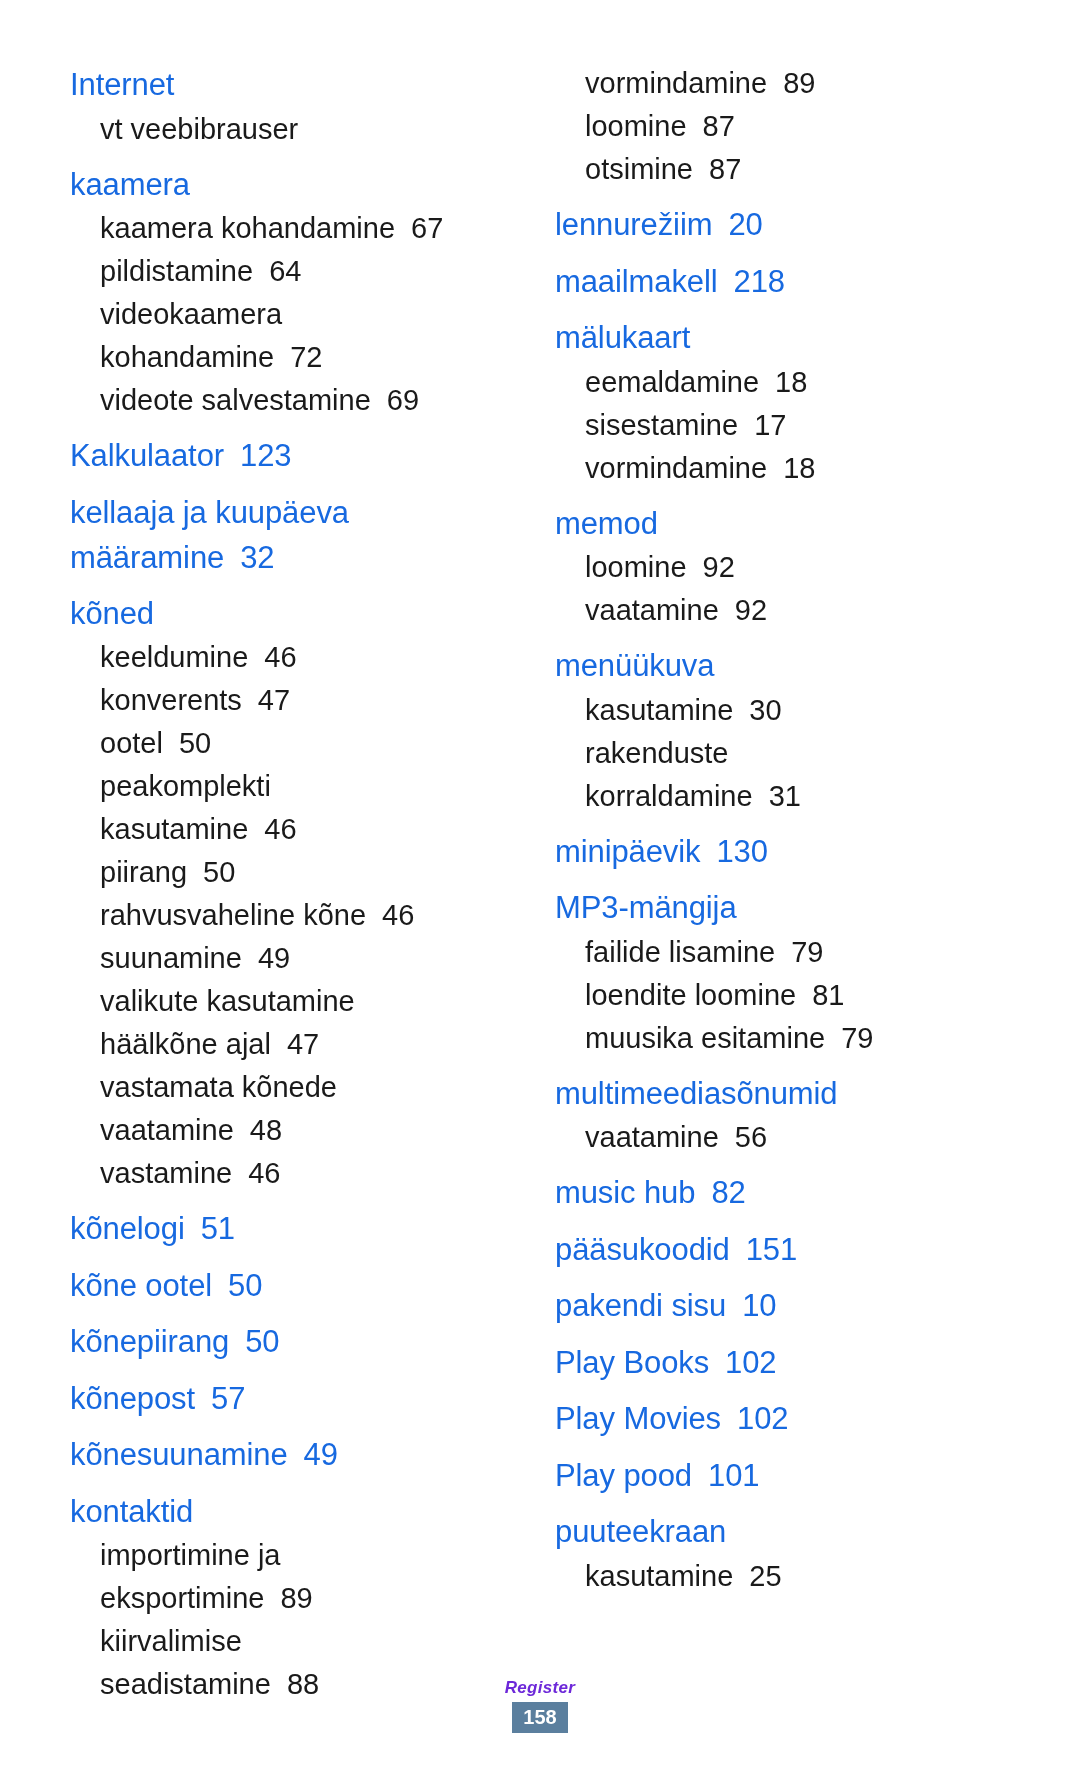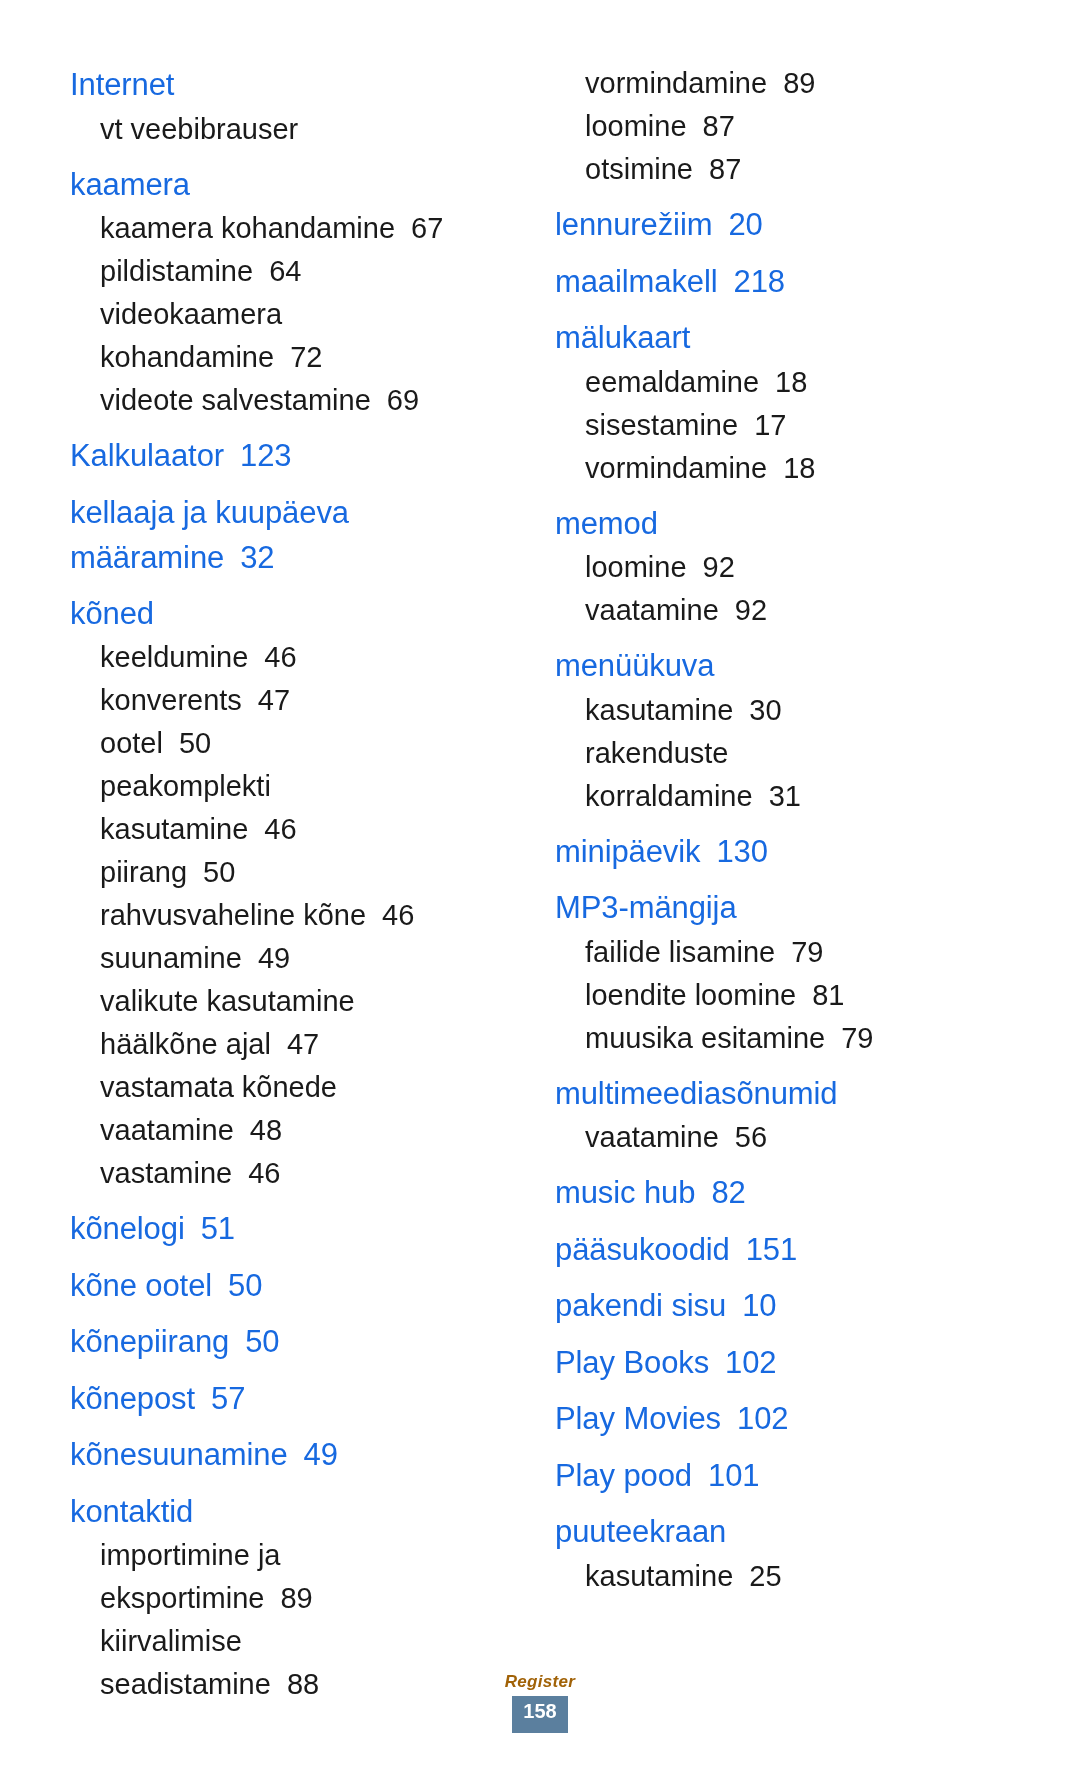--- a/index.html
+++ b/index.html
@@ -65,34 +65,34 @@
     margin-left: 16px;
   }
   .footer {
     position: absolute;
     left: 0;
     right: 0;
     bottom: 38px;
     text-align: center;
   }
   .footer-label {
-    color: #a16207;
+    color: #6d28d9;
     font-size: 17px;
     font-style: italic;
     font-weight: bold;
     letter-spacing: 0.3px;
     margin-bottom: 4px;
   }
   .page-badge {
     display: inline-block;
     background: #5b7f9e;
     color: #ffffff;
     font-size: 20px;
     font-weight: bold;
-    padding: 4px 11px 11px 11px;
+    padding: 4px 11px 5px 11px;
     line-height: 22px;
   }
 </style>
 </head>
 <body>
 
 <div class="page">
   <div class="columns">
     <div class="column" id="col-0">
         <div class="entry-head"><span>Internet</span></div>

